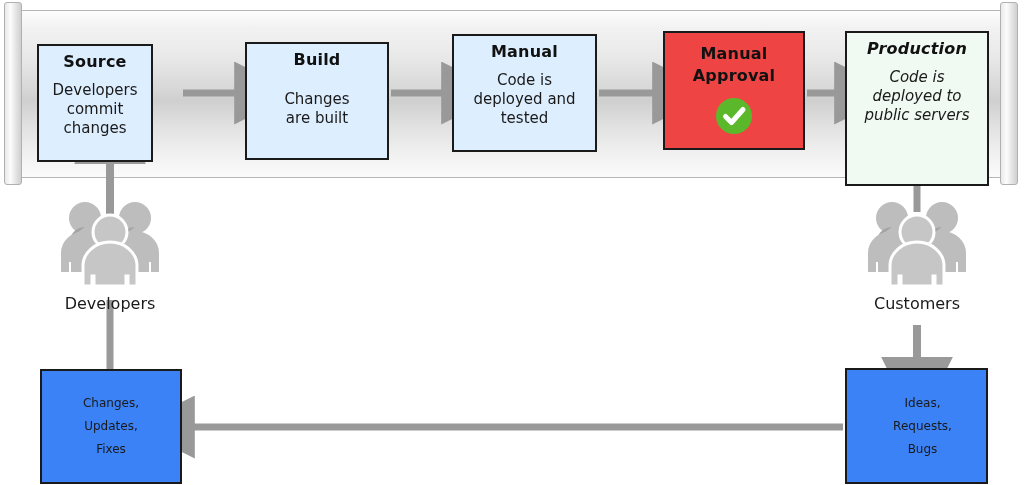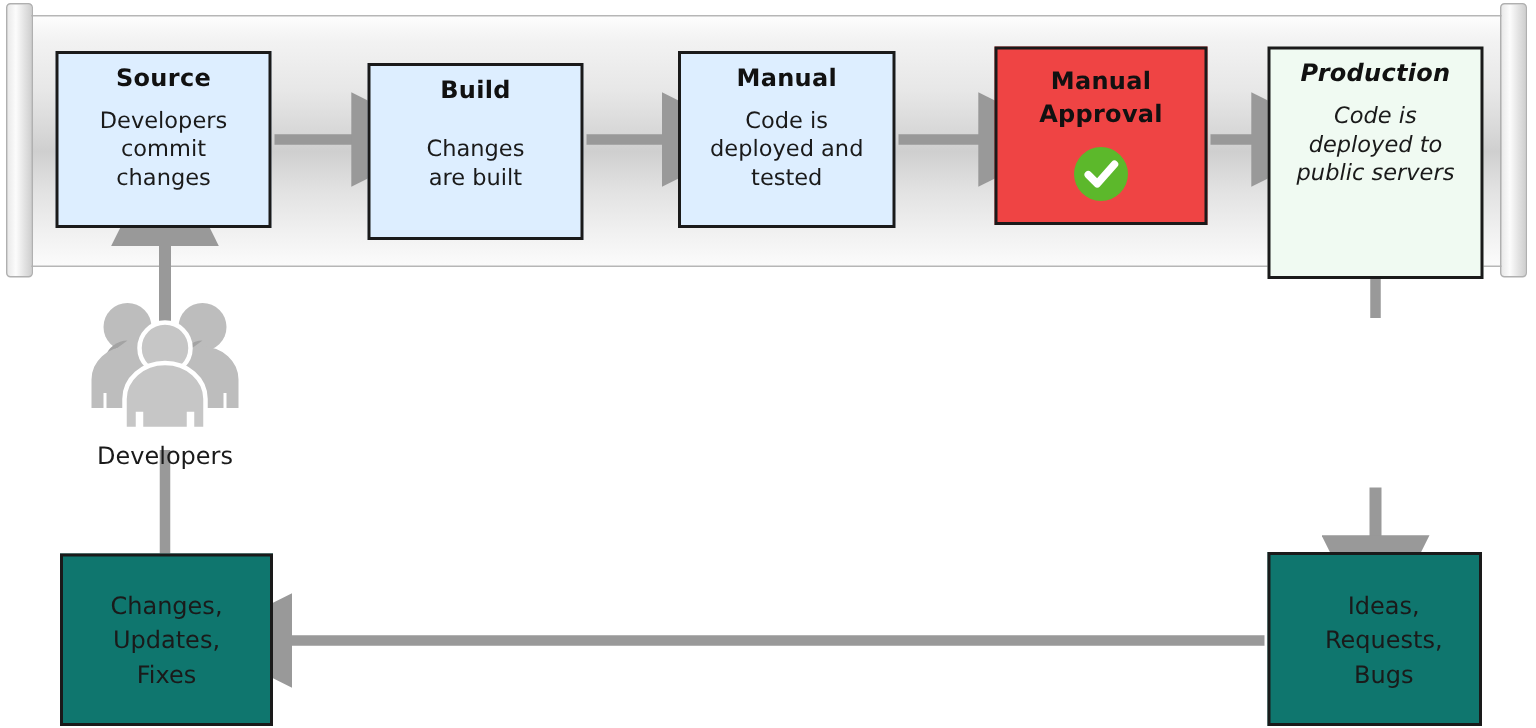--- a/index.html
+++ b/index.html
@@ -45,34 +45,34 @@
     font-weight:bold;font-size:16px;color:#111;
     letter-spacing:.2px;line-height:20px;
   }
   .stage .desc{
     font-size:15px;color:#1a1a1a;line-height:19px;margin-top:9px;
   }
   .stage.blue{background:#ddeeff;}
   .stage.white{background:#ef4444;}
   .stage.greenish{background:#f0faf2;}
 
-  #stage-source  {left:37px; top:34px; width:144px;height:118px;}
+  #stage-source  {left:37px; top:44px; width:116px;height:118px;}
   #stage-build   {left:245px;top:42px; width:144px;height:118px;}
   #stage-staging {left:452px;top:34px; width:145px;height:118px;}
   #stage-approval{left:663px;top:31px; width:142px;height:119px;}
   #stage-prod    {left:845px;top:31px; width:144px;height:155px;font-style:italic;}
 
   #stage-approval .title{line-height:22px;}
   .check-wrap{margin-top:10px;}
 
   
   .feedbox{
-    position:absolute;background:#0f766e;border:2px solid #1a1a1a;
+    position:absolute;background:#3b82f6;border:2px solid #1a1a1a;
     box-sizing:border-box;display:flex;align-items:center;justify-content:center;
-    font-size:16px;color:#1a1a1a;line-height:23px;text-align:center;
+    font-size:12px;color:#1a1a1a;line-height:23px;text-align:center;
   }
   #box-changes{left:40px; top:369px;width:142px;height:115px;}
   #box-ideas  {left:845px;top:368px;width:143px;height:116px;padding-left:12px;}
 
   
   .actor{position:absolute;text-align:center;width:120px;}
   #actor-devs{left:50px;top:196px;}
   #actor-cust{left:857px;top:196px;}
   .actor .label{font-size:16px;color:#1a1a1a;margin-top:2px;}
 
@@ -169,20 +169,36 @@
         <path d="M56 76 L56 57 a24 22 0 0 1 48 0 L104 76 L96 76 L96 66 L94 66 L94 76 L66 76 L66 66 L64 66 L64 76 Z" fill="#bdbdbd"></path>
 
         <circle cx="55" cy="36" r="17" fill="#c6c6c6" stroke="#ffffff" stroke-width="3"></circle>
         <path d="M55 45 a17 17 0 0 0 -16 12 z" fill="#ababab"></path>
         <path d="M28 90 L28 70 a27 24 0 0 1 54 0 L82 90 L73 90 L73 80 L71 80 L71 90 L39 90 L39 80 L37 80 L37 90 Z" fill="#c6c6c6" stroke="#ffffff" stroke-width="3"></path>
       </svg>
     </div>
     <div class="label">Developers</div>
   </div>
 
+  <div class="actor" id="actor-cust">
+    <div>
+      <svg width="110" height="92" viewBox="0 0 110 92">
+        <circle cx="30" cy="22" r="16" fill="#bdbdbd"></circle>
+        <path d="M30 31 a16 16 0 0 0 -15 11 z" fill="#a3a3a3"></path>
+        <path d="M6 76 L6 57 a24 22 0 0 1 48 0 L54 76 L46 76 L46 66 L44 66 L44 76 L16 76 L16 66 L14 66 L14 76 Z" fill="#bdbdbd"></path>
+        <circle cx="80" cy="22" r="16" fill="#bdbdbd"></circle>
+        <path d="M80 31 a16 16 0 0 0 -15 11 z" fill="#a3a3a3"></path>
+        <path d="M56 76 L56 57 a24 22 0 0 1 48 0 L104 76 L96 76 L96 66 L94 66 L94 76 L66 76 L66 66 L64 66 L64 76 Z" fill="#bdbdbd"></path>
+        <circle cx="55" cy="36" r="17" fill="#c6c6c6" stroke="#ffffff" stroke-width="3"></circle>
+        <path d="M55 45 a17 17 0 0 0 -16 12 z" fill="#ababab"></path>
+        <path d="M28 90 L28 70 a27 24 0 0 1 54 0 L82 90 L73 90 L73 80 L71 80 L71 90 L39 90 L39 80 L37 80 L37 90 Z" fill="#c6c6c6" stroke="#ffffff" stroke-width="3"></path>
+      </svg>
+    </div>
+    <div class="label">Customers</div>
+  </div>
 
   <div class="feedbox" id="box-changes">
     <span style="white-space:pre-line;">Changes,
 Updates,
 Fixes</span>
   </div>
 
   <div class="feedbox" id="box-ideas">
     <span style="white-space:pre-line;">Ideas,
 Requests,

